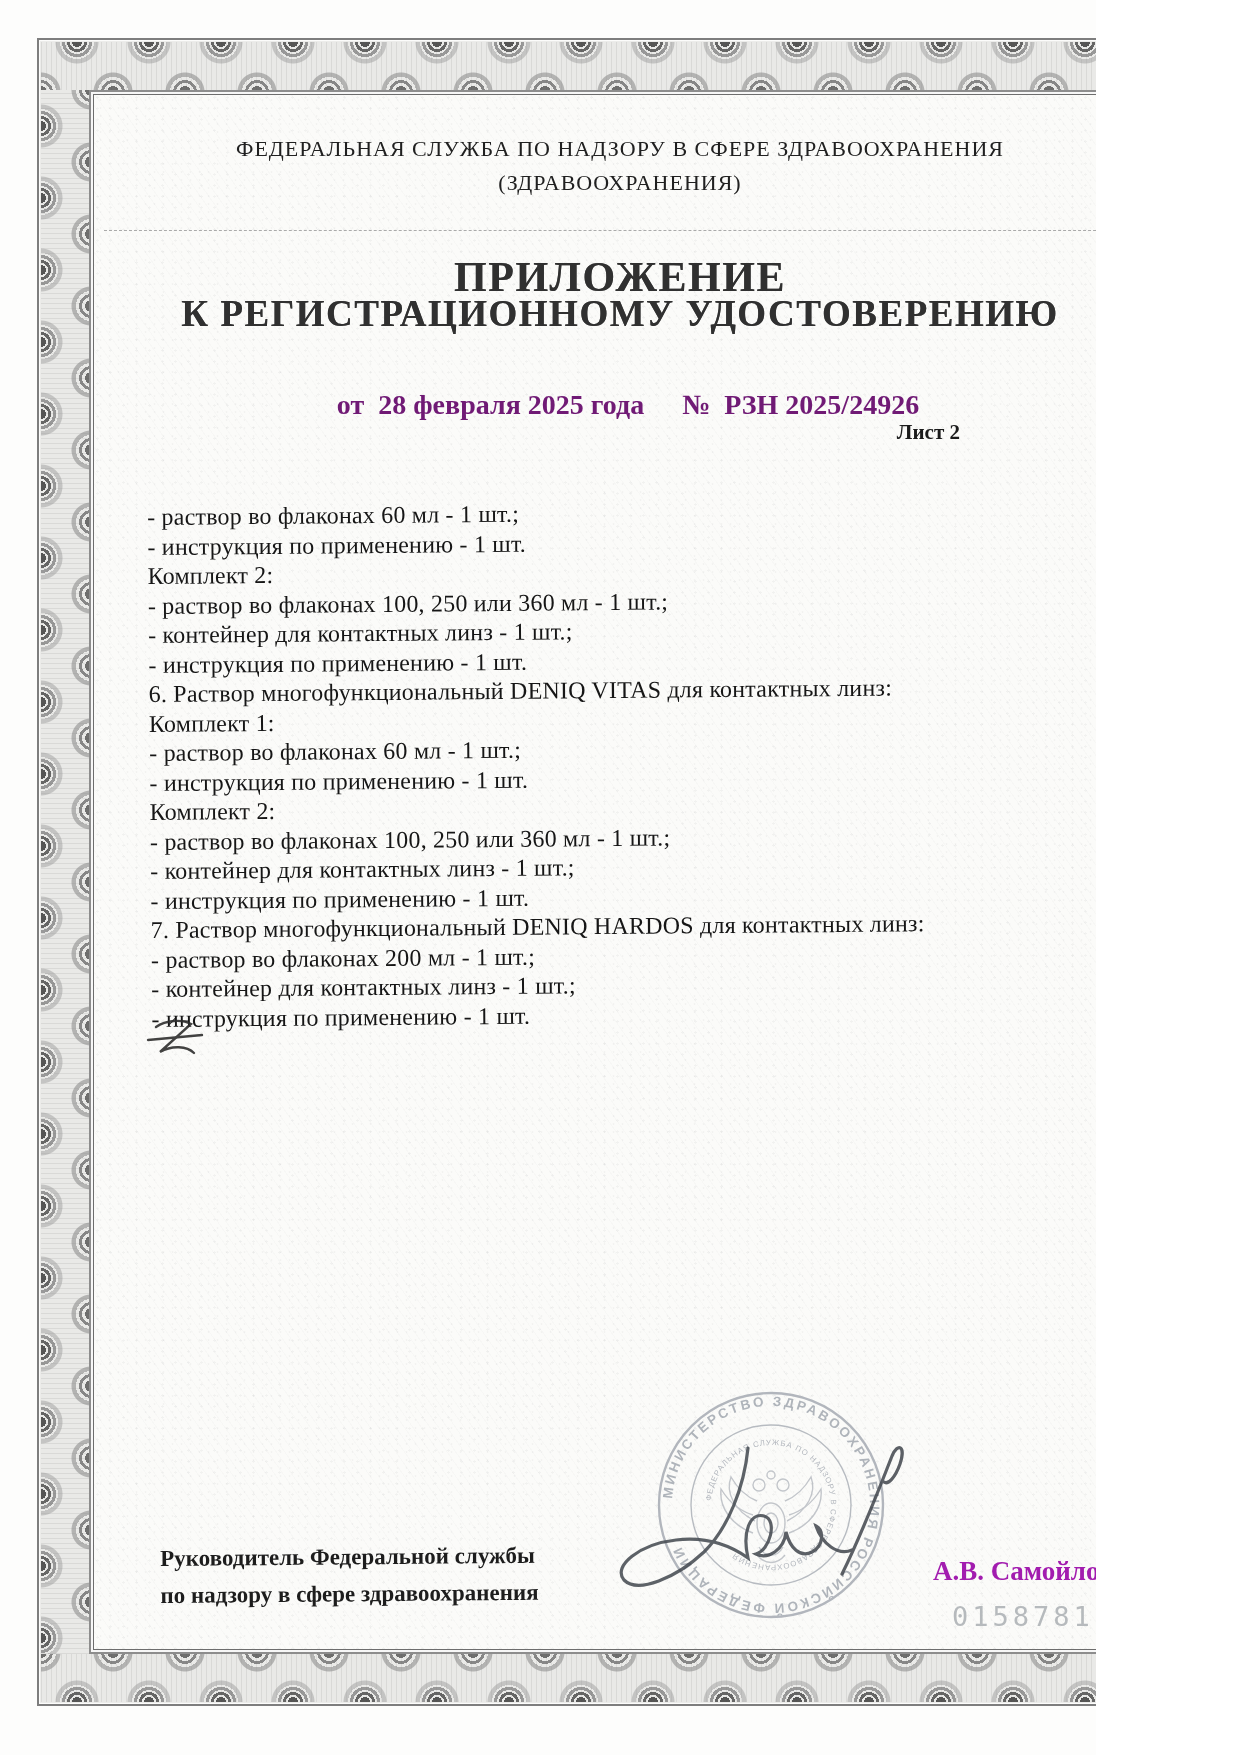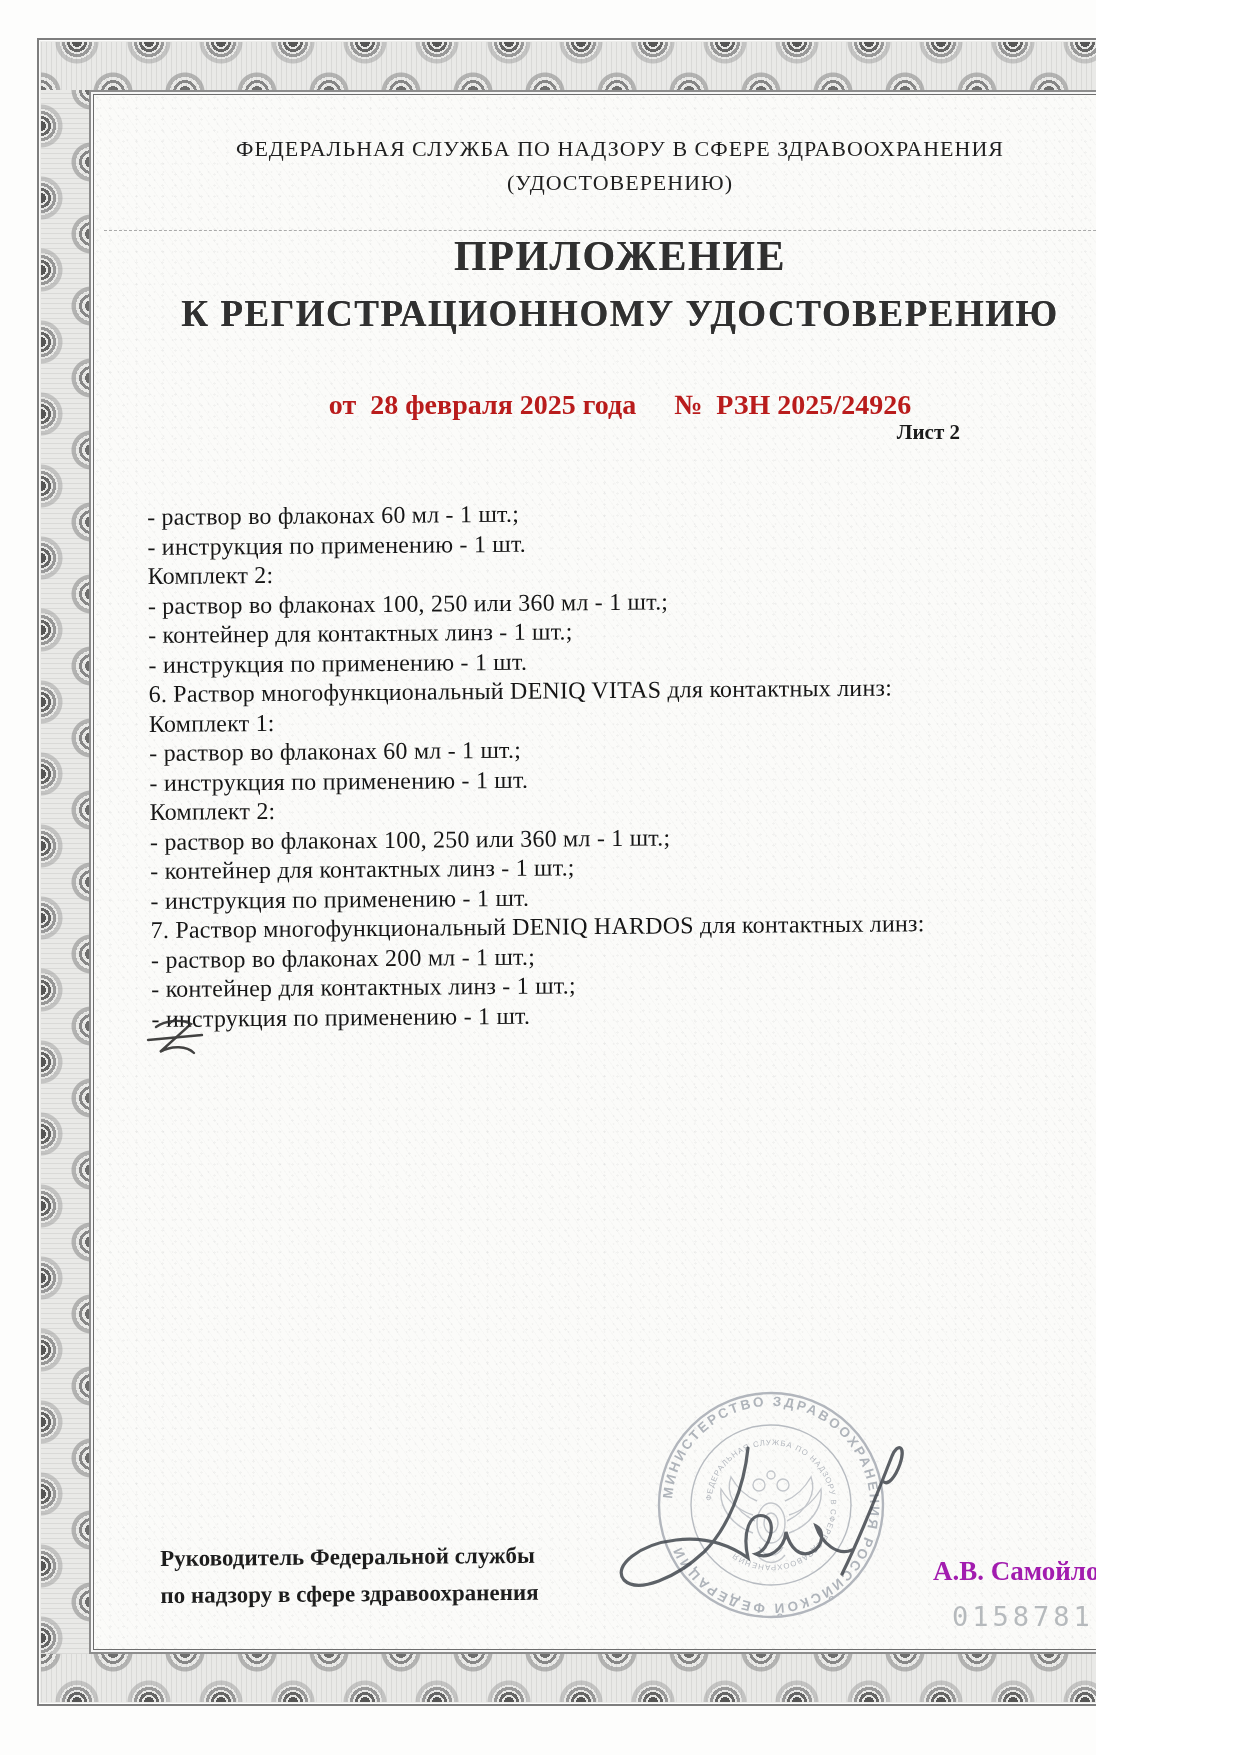--- a/index.html
+++ b/index.html
@@ -46,24 +46,24 @@
       radial-gradient(rgba(85,90,95,.05) 1px, rgba(0,0,0,0) 1.2px),
       repeating-linear-gradient(55deg, rgba(45,50,55,.02) 0 1px, rgba(0,0,0,0) 1px 7px);
     background-size:13px 11px,9px 8px,auto;background-position:0 0,5px 4px,0 0;
   }
   
   .abs{position:absolute;}
   .centerline{left:95px;width:1050px;text-align:center;white-space:nowrap;}
   .agency{font-size:22px;letter-spacing:1px;color:#202020;}
   .divider{left:104px;top:230px;width:1042px;border-top:1px dashed #9d9d9d;opacity:.85;}
   .title{font-weight:700;color:#303030;letter-spacing:1.5px;text-shadow:0 0 .5px rgba(40,40,40,.75);}
-  .title-1{top:232px;font-size:42px;}
+  .title-1{top:253px;font-size:42px;}
   .title-2{top:292px;font-size:37px;text-align:center;}
   .title-3{top:339px;font-size:37px;}
-  .dateline{top:389px;font-size:28px;font-weight:700;color:#b91c1c;}
+  .dateline{top:389px;font-size:28px;font-weight:700;color:#701a75;padding-left:8px;}
   .dateline .gap{display:inline-block;width:38px;}
   .dateline .sgap{display:inline-block;width:14px;}
   .sheet{top:420px;right:136px;font-size:21px;font-weight:700;white-space:nowrap;}
   .body-block{
     left:147px;top:503px;width:920px;font-size:24px;line-height:29.5px;
     transform:rotate(-0.5deg);transform-origin:0 0;color:#161616;letter-spacing:.2px;
   }
   .body-line{white-space:nowrap;height:29.5px;}
   .sig-title{
     left:160px;top:1540px;width:420px;font-size:23px;font-weight:700;line-height:37px;
@@ -86,21 +86,21 @@
 
   <div class="doc-frame">
     <div class="band band-h band-top"></div>
     <div class="band band-h band-bottom"></div>
     <div class="band band-v band-left"></div>
     <div class="band band-v band-right"></div>
     <div class="inner-frame"></div>
   </div>
 
   <div class="abs centerline agency" style="top:136px">ФЕДЕРАЛЬНАЯ СЛУЖБА ПО НАДЗОРУ В СФЕРЕ ЗДРАВООХРАНЕНИЯ</div>
-  <div class="abs centerline agency" style="top:170px">(УДОСТОВЕРЕНИЮ)</div>
+  <div class="abs centerline agency" style="top:170px">(ЗДРАВООХРАНЕНИЯ)</div>
   <div class="abs divider"></div>
 
   <div class="abs centerline title title-1">ПРИЛОЖЕНИЕ</div>
   <div class="abs centerline title title-2">К РЕГИСТРАЦИОННОМУ УДОСТОВЕРЕНИЮ</div>
 
   <div class="abs centerline dateline">
     <span>от</span><span class="sgap"></span><span>28 февраля 2025 года</span><span class="gap"></span><span>№</span><span class="sgap"></span><span>РЗН 2025/24926</span>
   </div>
 
   <div class="abs sheet">Лист 2</div>

